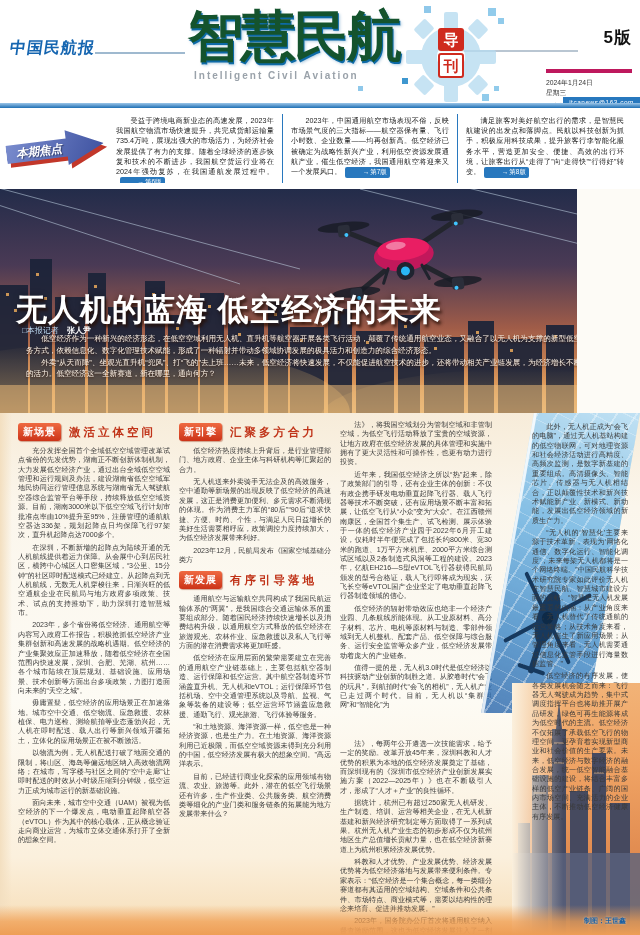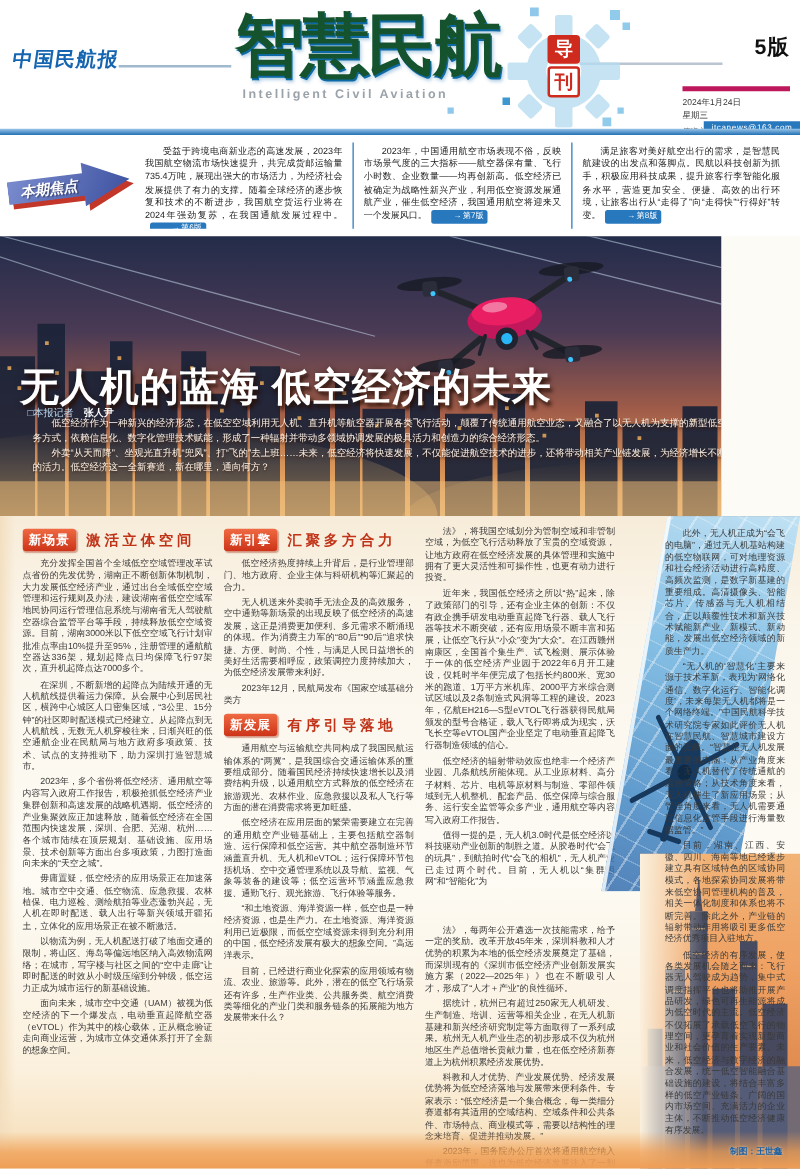--- a/index.html
+++ b/index.html
@@ -344,21 +344,21 @@
         <p>通用航空与运输航空共同构成了我国民航运输体系的“两翼”，是我国综合交通运输体系的重要组成部分。随着国民经济持续快速增长以及消费结构升级，以通用航空方式释放的低空经济在旅游观光、农林作业、应急救援以及私人飞行等方面的潜在消费需求将更加旺盛。</p>
         <p>低空经济在应用层面的繁荣需要建立在完善的通用航空产业链基础上，主要包括航空器制造、运行保障和低空运营。其中航空器制造环节涵盖直升机、无人机和eVTOL；运行保障环节包括机场、空中交通管理系统以及导航、监视、气象等装备的建设等；低空运营环节涵盖应急救援、通勤飞行、观光旅游、飞行体验等服务。</p>
         <p>“和土地资源、海洋资源一样，低空也是一种经济资源，也是生产力。在土地资源、海洋资源利用已近极限，而低空空域资源未得到充分利用的中国，低空经济发展有极大的想象空间。”高远洋表示。</p>
         <p>目前，已经进行商业化探索的应用领域有物流、农业、旅游等。此外，潜在的低空飞行场景还有许多，生产作业类、公共服务类、航空消费类等细化的产业门类和服务链条的拓展能为地方发展带来什么？</p>
 
       </div>
 
       <div class="col">
         <p>法》，将我国空域划分为管制空域和非管制空域，为低空飞行活动释放了宝贵的空域资源，让地方政府在低空经济发展的具体管理和实施中拥有了更大灵活性和可操作性，也更有动力进行投资。</p>
         <p>近年来，我国低空经济之所以“热”起来，除了政策部门的引导，还有企业主体的创新：不仅有政企携手研发电动垂直起降飞行器、载人飞行器等技术不断突破，还有应用场景不断丰富和拓展，让低空飞行从“小众”变为“大众”。在江西赣州南康区，全国首个集生产、试飞检测、展示体验于一体的低空经济产业园于2022年6月开工建设，仅耗时半年便完成了包括长约800米、宽30米的跑道、1万平方米机库、2000平方米综合测试区域以及2条制造式风洞等工程的建设。2023年，亿航EH216—S型eVTOL飞行器获得民航局颁发的型号合格证，载人飞行即将成为现实，沃飞长空等eVTOL国产企业坚定了电动垂直起降飞行器制造领域的信心。</p>
-        <p>低空经济的辐射带动效应也绝非一个经济产业园、几条航线所能体现。从工业原材料、高分子材料、芯片、电机等原材料与制造、零部件领域到无人机整机、配套产品、低空保障与综合服务、运行安全监管等众多产业，通用航空等内容写入政府工作报告。</p>
+        <p>低空经济的辐射带动效应也绝非一个经济产业园、几条航线所能体现。从工业原材料、高分子材料、芯片、电机等原材料与制造、零部件领域到无人机整机、配套产品、低空保障与综合服务、运行安全监管等众多产业，低空经济发展带动着庞大的产业链条。</p>
         <p>值得一提的是，无人机3.0时代是低空经济以科技驱动产业创新的制胜之道。从胶卷时代“会飞的玩具”，到航拍时代“会飞的相机”，无人机产业已走过两个时代。目前，无人机以“集群组网”和“智能化”为</p>
         <div class="spacer26"></div>
         <p>法》，每两年公开遴选一次技能需求，给予一定的奖励。改革开放45年来，深圳科教和人才优势的积累为本地的低空经济发展奠定了基础，而深圳现有的《深圳市低空经济产业创新发展实施方案（2022—2025年）》也在不断吸引人才，形成了“人才＋产业”的良性循环。</p>
         <p>据统计，杭州已有超过250家无人机研发、生产制造、培训、运营等相关企业，在无人机新基建和新兴经济研究制定等方面取得了一系列成果。杭州无人机产业生态的初步形成不仅为杭州地区生产总值增长贡献力量，也在低空经济新赛道上为杭州积累经济发展优势。</p>
         <p>科教和人才优势、产业发展优势、经济发展优势将为低空经济落地与发展带来便利条件。专家表示：“低空经济是一个集合概念，每一类细分赛道都有其适用的空域结构、空域条件和公共条件、市场特点、商业模式等，需要以结构性的理念来培育、促进并推动发展。”</p>
         <p>2023年，国务院办公厅首次将通用航空纳入督查激励范围，这也为低空经济发展注入了一剂强心针。评选出的城市除享受战略性新兴产业政策倾斜外，还将优先享受政策服务，进一步调动了各地发展主体的积极性，为因地制宜发展低空经济奠定了基础。安徽省合肥市、湖北省武汉市、四川省成都市与绵阳市、江苏省南通市、广东省深圳市等凭借各自地方发展特色，入选了2021年度与2022年度战略性新兴产业集群发展工作成效明显并获督查激励的城市名单。</p>
       </div>
 
       <div class="rcol">
         <div class="blue-strip">
@@ -395,21 +395,20 @@
                 <line x1="42" y1="80" x2="52" y2="80"></line>
               <line x1="82" y1="90" x2="92" y2="90"></line>
                 <line x1="22" y1="110" x2="34" y2="110"></line>
             </g>
           </svg>
           <div class="fade"></div>
         </div>
         <div class="rcol-text">
           <p>此外，无人机正成为“会飞的电脑”，通过无人机基站构建的低空物联网，可对地理资源和社会经济活动进行高精度、高频次监测，是数字新基建的重要组成。高清摄像头、智能芯片、传感器与无人机相结合，正以颠覆性技术和新兴技术赋能新产业、新模式、新动能，发展出低空经济领域的新质生产力。</p>
           <p>“无人机的‘智慧化’主要来源于技术革新，表现为‘网络化通信、数字化运行、智能化调度’，未来每架无人机都将是一个网络终端。”中国民航科学技术研究院专家如此评价无人机在智慧民航、智慧城市建设方面的贡献。“智慧是无人机发展最重要的内涵：从产业角度来看，无人机替代了传统通航的运营策略；从技术角度来看，无人机催生了新应用场景；从管理角度来看，无人机需要通过信息化监管手段进行海量数据监管。”</p>
-          <p>目前，湖南、江西、安徽、四川、海南等地已经逐步建立具有区域特色的区域协同模式，各地探索协同发展将带来低空协同管理机构的普及，相关一体化制度和体系也将不断完善。除此之外，产业链的辐射带动作用将吸引更多低空经济优秀项目入驻地方。</p>
           <p>低空经济的有序发展，使各类发展机会随之而来：飞行器无人驾驶成为趋势，集中式调度指挥平台也将助推开展产品研发，绿色可再生能源将成为低空时代的主流。低空经济不仅拓展了承载低空飞行的物理空间，更孕育着实现新型商业和社会价值的生产要素。未来，低空经济与数字经济的融合发展，统一低空智能融合基础设施的建设，将结合丰富多样的低空产业链条、广阔的国内市场空间、充满活力的企业主体，不断推动低空经济健康有序发展。</p>
         </div>
       </div>
     </div>
 
     <div class="bottom-band"></div>
     <div class="credit">制图：王世鑫</div>
   </div>
 
 </div>

